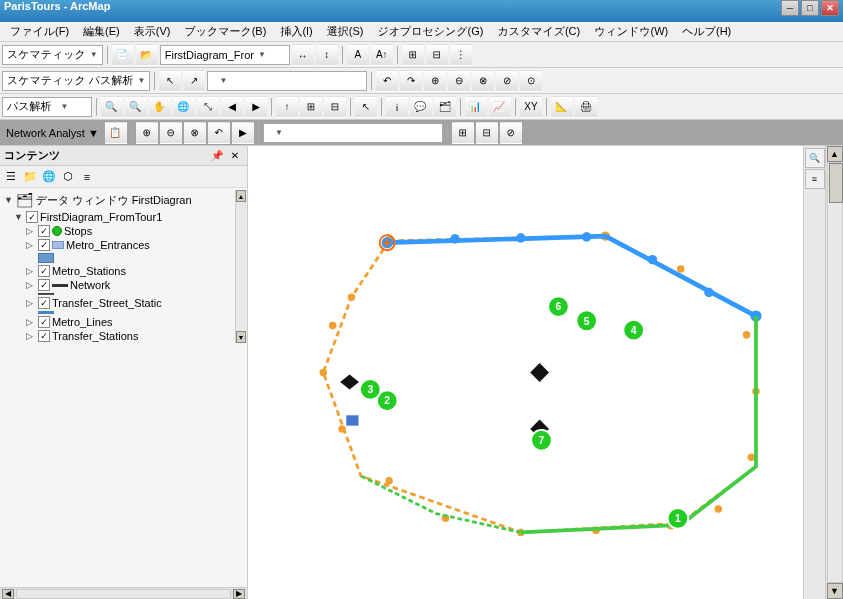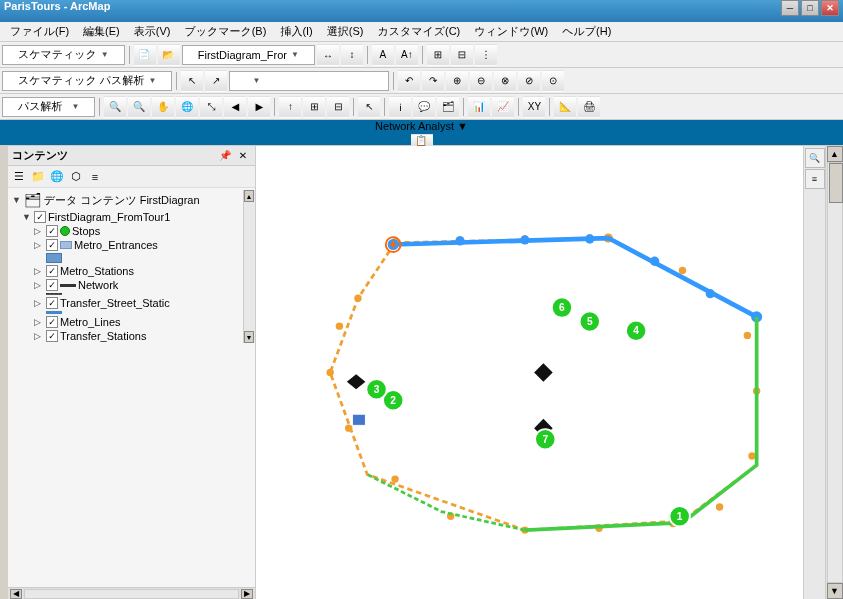--- a/index.html
+++ b/index.html
@@ -63,32 +63,31 @@
       background: linear-gradient(to bottom, #fefefe, #e0e0e0);
       border: 1px solid transparent;
       display: flex; align-items: center; justify-content: center;
       cursor: pointer; font-size: 10px; padding: 0 2px;
     }
     .tb-dropdown {
       height: 20px;
       background: white;
       border: 1px solid #aaa;
       display: flex; align-items: center;
-      padding: 0 15px;
+      padding: 0 4px;
       cursor: pointer;
       gap: 4px;
       font-size: 11px;
     }
     .dropdown-arrow { font-size: 8px; color: #555; }
 
     
     .main-area {
       display: flex;
       height: calc(599px - 22px - 20px - 26px - 26px - 26px - 26px);
-      margin-left: 8px;
     }
 
     
     .left-panel {
       width: 248px;
       background: #f5f5f5;
       border-right: 1px solid #ccc;
       display: flex;
       flex-direction: column;
       height: 100%;
@@ -189,28 +188,27 @@
 
     .left-scroll {
       height: 12px;
       background: #e0e0e0;
       border-top: 1px solid #ccc;
       display: flex; align-items: center; padding: 0 2px; gap: 2px;
     }
     .h-scroll-btn { width: 12px; height: 10px; background: #d4d0c8; border: 1px solid #888; display: flex; align-items: center; justify-content: center; font-size: 8px; cursor: pointer; }
 
     .toolbar-row4 {
-      background: #0369a1;
+      background: #a3a3a3;
       height: 26px;
       display: flex;
       align-items: center;
       padding: 0 2px;
       border-bottom: 1px solid #ccc;
       gap: 2px;
-      flex-direction: column;
     }
 
     .network-analyst-label {
       font-size: 11px;
       color: #000;
       white-space: nowrap;
       padding: 0 4px;
     }
   </style>
 </head>
@@ -225,20 +223,21 @@
   </div>
 </div>
 
 <div class="menu-bar">
   <span class="menu-item">ファイル(F)</span>
   <span class="menu-item">編集(E)</span>
   <span class="menu-item">表示(V)</span>
   <span class="menu-item">ブックマーク(B)</span>
   <span class="menu-item">挿入(I)</span>
   <span class="menu-item">選択(S)</span>
+  <span class="menu-item">ジオプロセシング(G)</span>
   <span class="menu-item">カスタマイズ(C)</span>
   <span class="menu-item">ウィンドウ(W)</span>
   <span class="menu-item">ヘルプ(H)</span>
 </div>
 
 <div class="toolbar">
   <div class="tb-dropdown">
     <span>スケマティック</span>
     <span class="dropdown-arrow">▼</span>
   </div>
@@ -354,21 +353,21 @@
     </div>
     <div class="toc-content">
 
       <div style="position:relative; display:flex; flex-direction: row;">
         <div style="flex:1; overflow:hidden;">
 
 
           <div class="toc-dataframe">
             <span class="expand-icon">▼</span>
             <span style="font-size:14px;">🗂</span>
-            <span style="overflow:hidden; white-space:nowrap; max-width:160px;">データ コンテンツ FirstDiagran</span>
+            <span style="overflow:hidden; white-space:nowrap; max-width:160px;">データ ウィンドウ FirstDiagran</span>
           </div>
 
           <div class="toc-item indent1">
             <span class="expand-icon">▼</span>
             <div class="checkbox">✓</div>
             <span>FirstDiagram_FromTour1</span>
           </div>
 
           <div class="toc-item indent2">
             <span class="expand-icon">▷</span>

